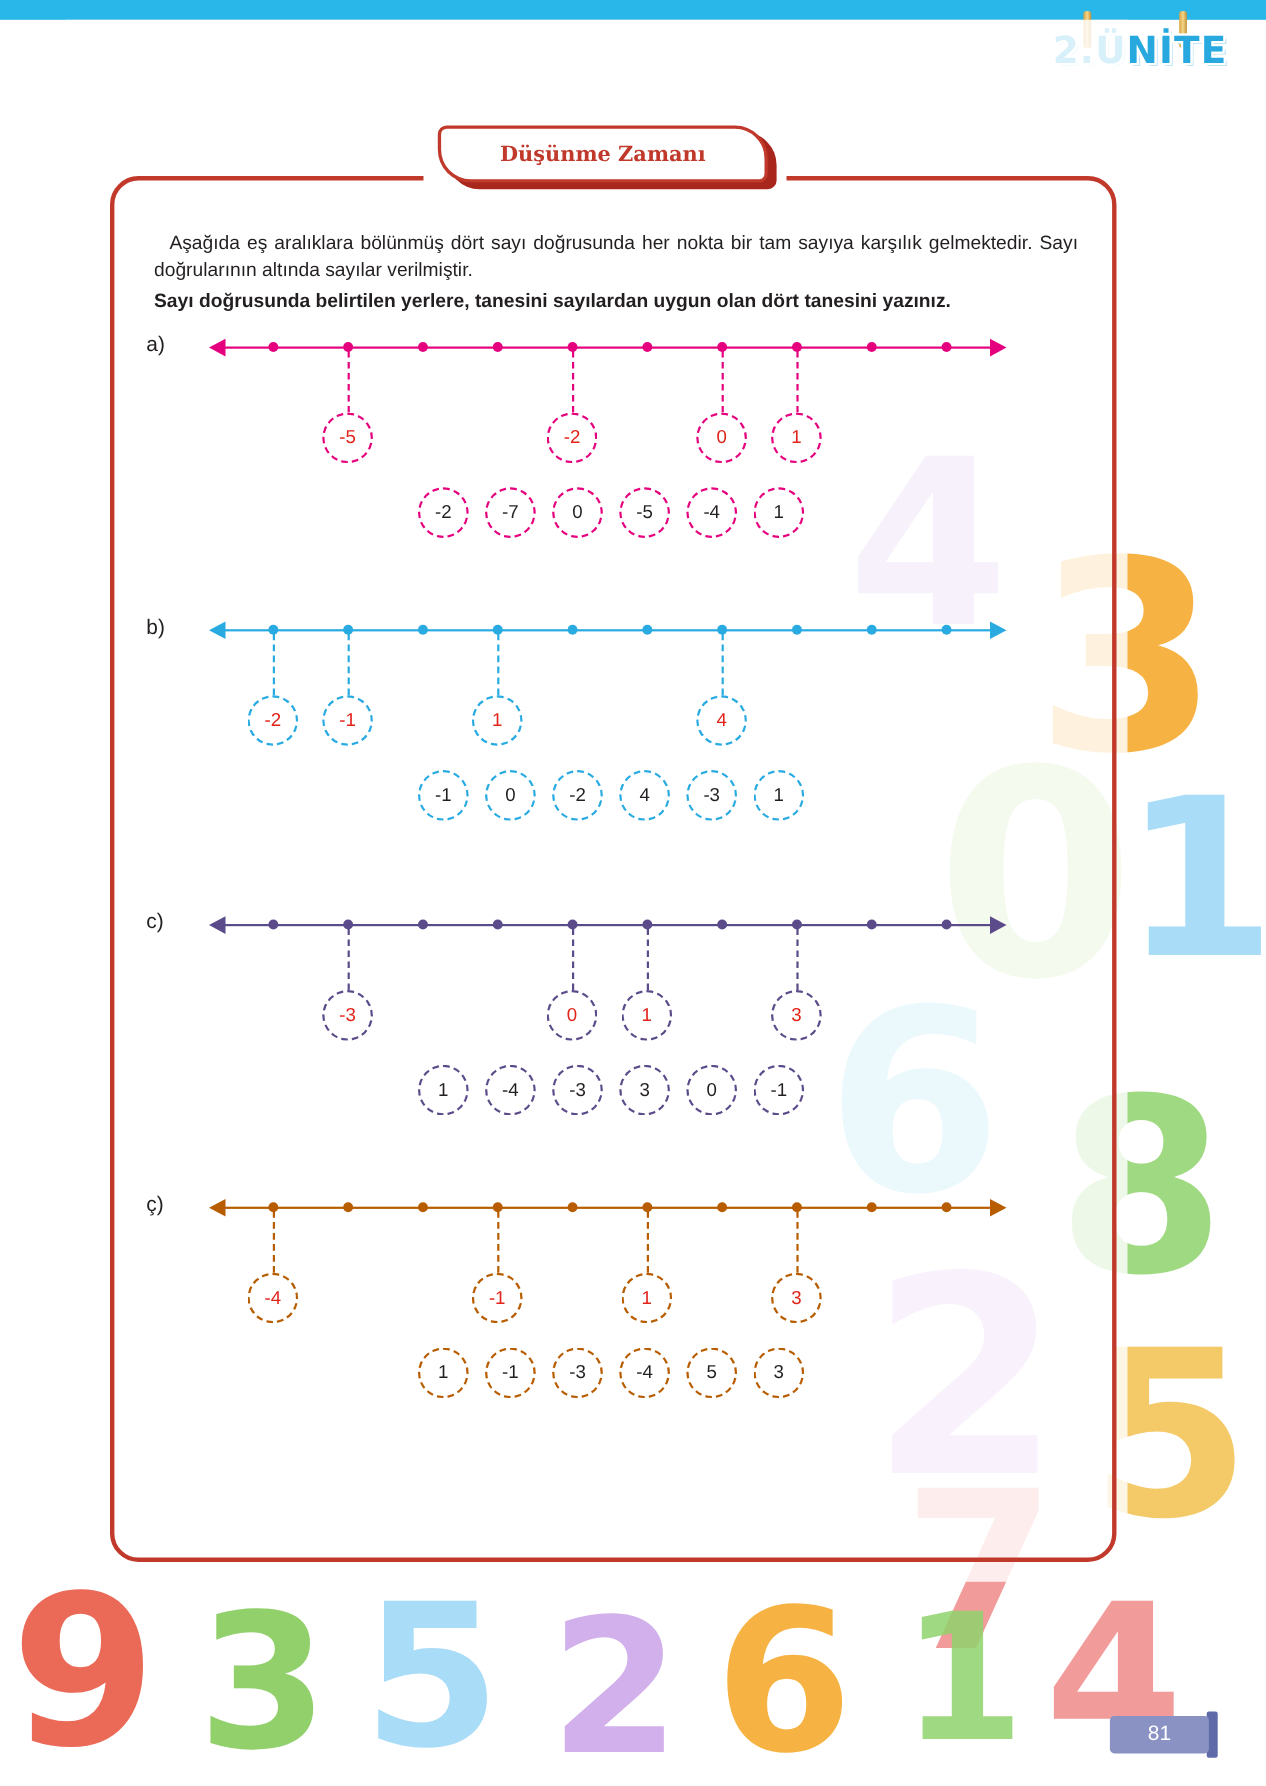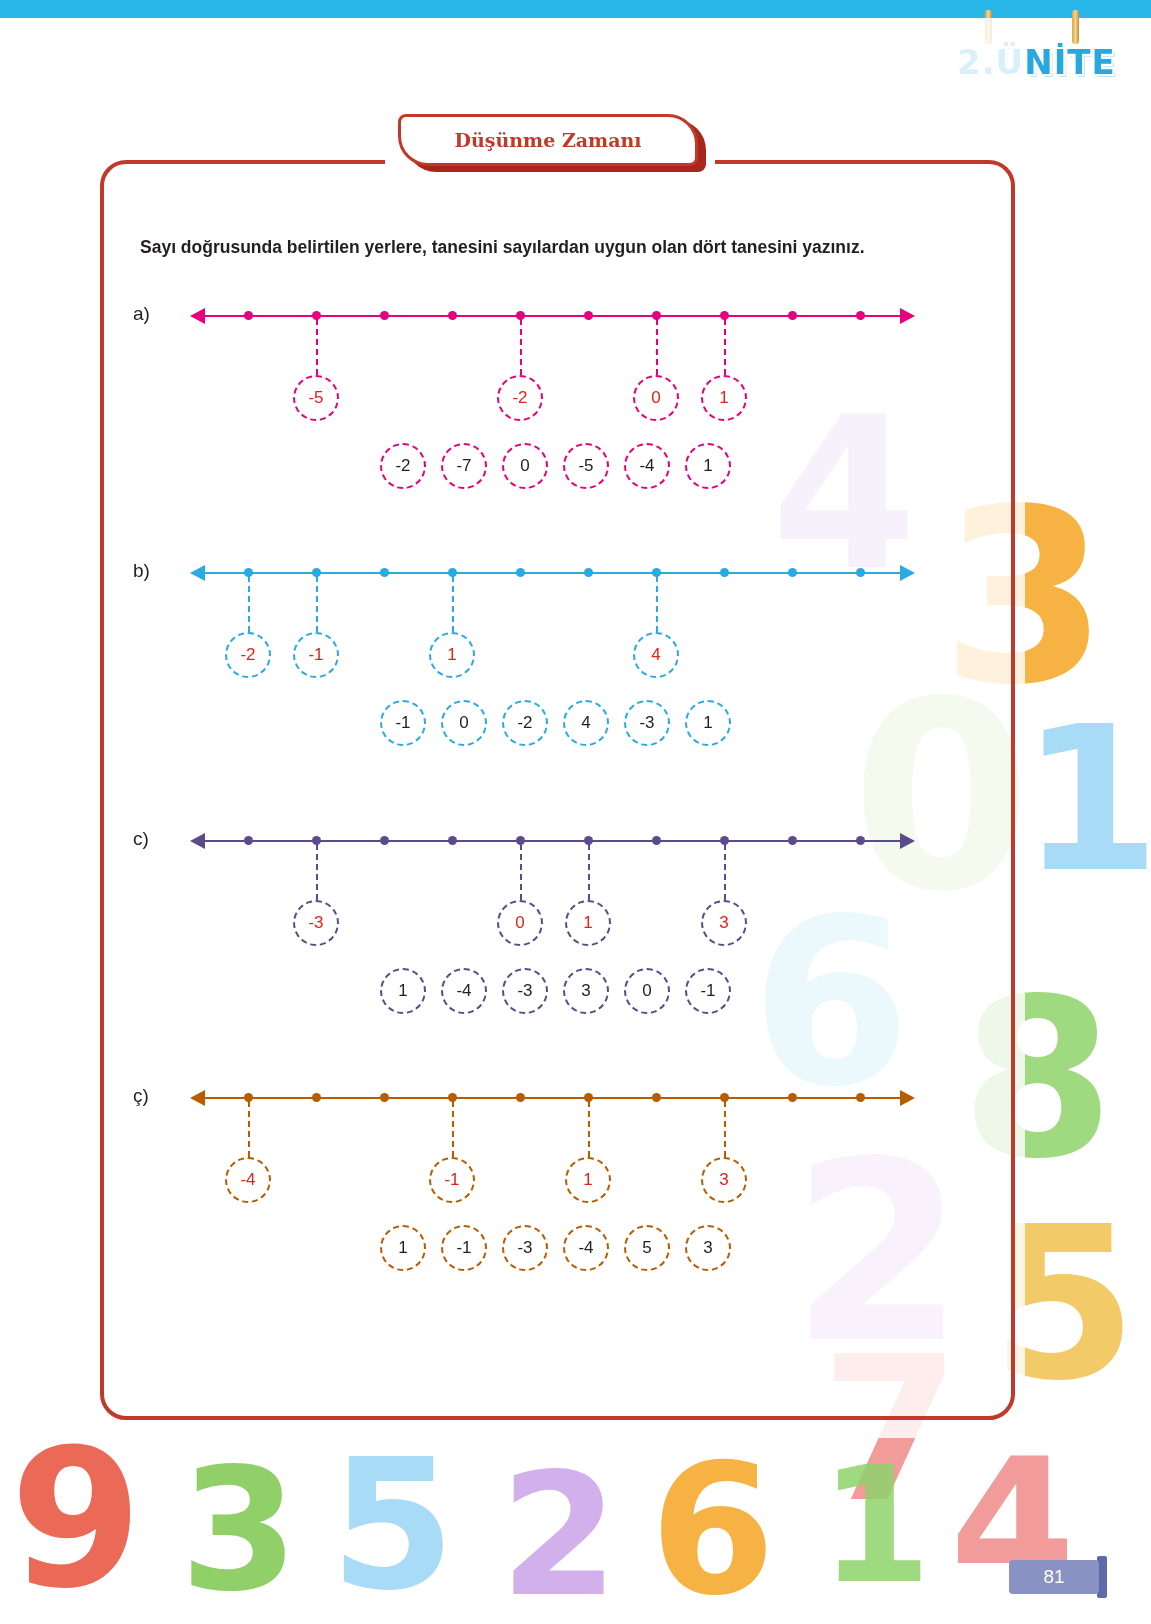--- a/index.html
+++ b/index.html
@@ -40,21 +40,21 @@
   .clip {
     position: absolute;
     width: 7px; height: 34px;
     background: linear-gradient(to right,#d9a441,#f4d58b,#c08f34);
     border-radius: 3px;
   }
   .clip.l { left: 28px; top: 2px; }
   .clip.r { right: 28px; top: 2px; }
   .unit-text {
     position: absolute;
-    bottom: 4px;
+    bottom: 20px;
     left: 0; width: 100%;
     font-family: "DejaVu Sans", sans-serif;
     font-weight: bold;
     font-size: 34px;
     color: #27a9e0;
     letter-spacing: 1px;
     text-shadow:
       -2px 0 #ffffff, 2px 0 #ffffff, 0 -2px #ffffff, 0 2px #ffffff,
       -2px -2px #ffffff, 2px -2px #ffffff, -2px 2px #ffffff, 2px 2px #ffffff,
       3px 3px 0 #bfe6f7;
@@ -305,21 +305,21 @@
 <div class="frame-gap"></div>
 
 <div class="ribbon">
   <div class="shadow"></div>
   <div class="plate">
     <span>Düşünme Zamanı</span>
   </div>
 </div>
 
 <div class="intro">
-  <span class="indent"></span>
+  <span class="indent"></span><span>Aşağıda eş aralıklara bölünmüş dört sayı doğrusunda her nokta bir tam sayıya karşılık gelmektedir. Sayı doğrularının altında sayılar verilmiştir.</span>
   <span class="bold">Sayı doğrusunda belirtilen yerlere, tanesini sayılardan uygun olan dört tanesini yazınız.</span>
 </div>
 
 <div id="groups-host">
     <div class="group" style="top: 0px;">
       <div class="group-label" style="top: 303px;">a)</div>
       <div class="axis" style="left: 190px; top: 315px; width: 725px;">
         <div class="line" style="background: rgb(229, 0, 126);"></div>
         <div class="arrow left" style="border-right-color: rgb(229, 0, 126);"></div>
         <div class="arrow right" style="border-left-color: rgb(229, 0, 126);"></div>

